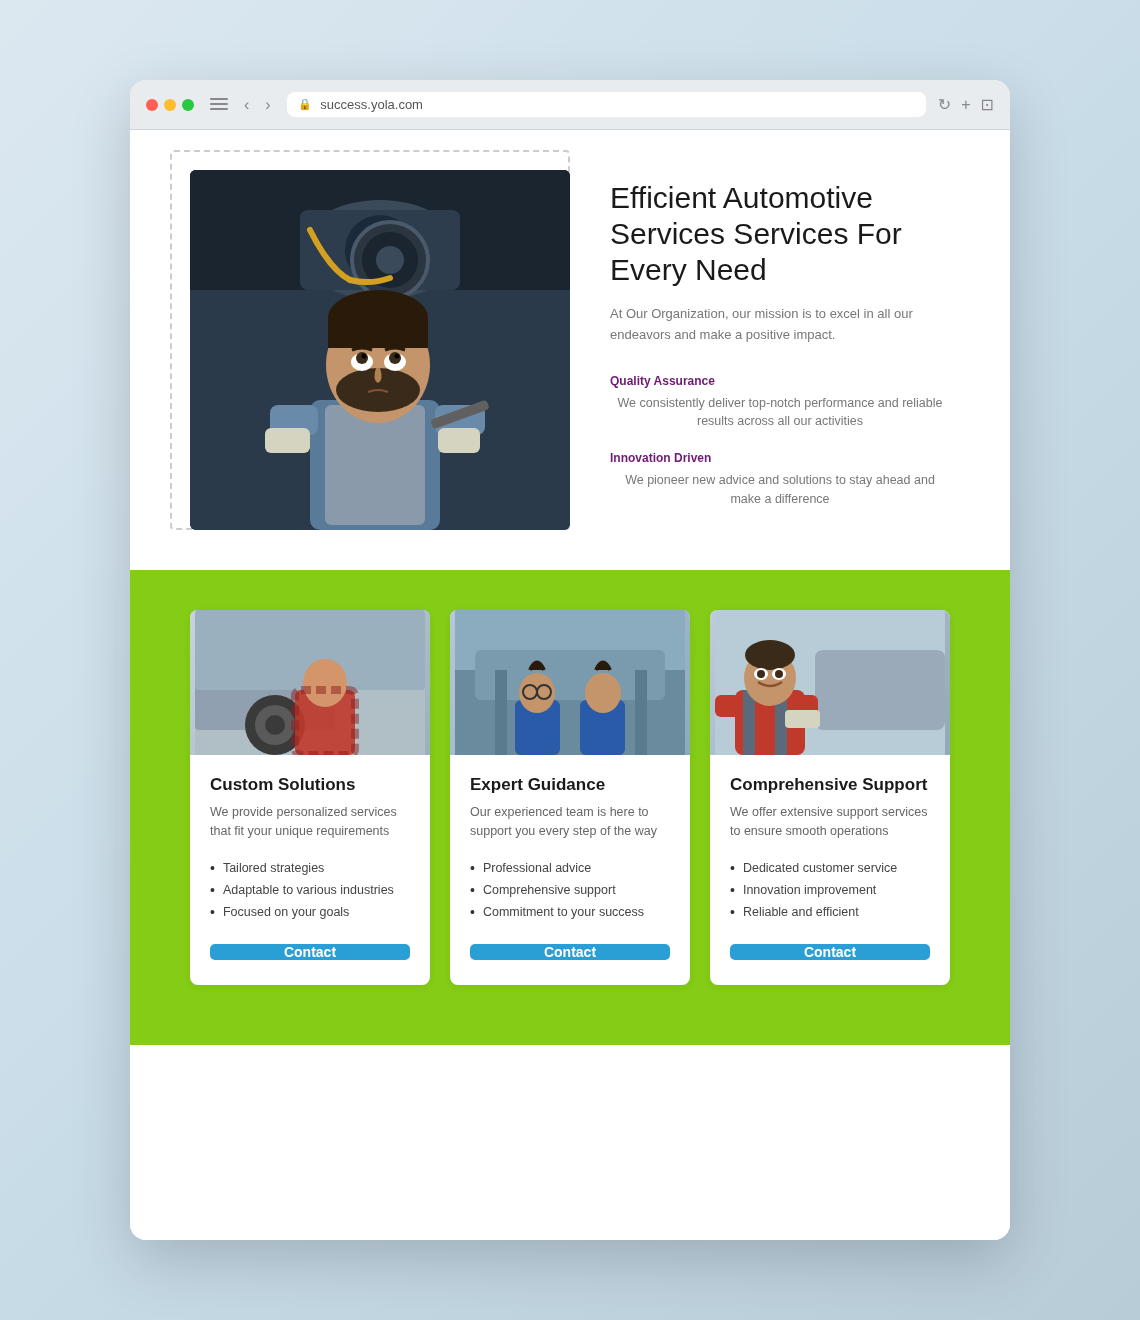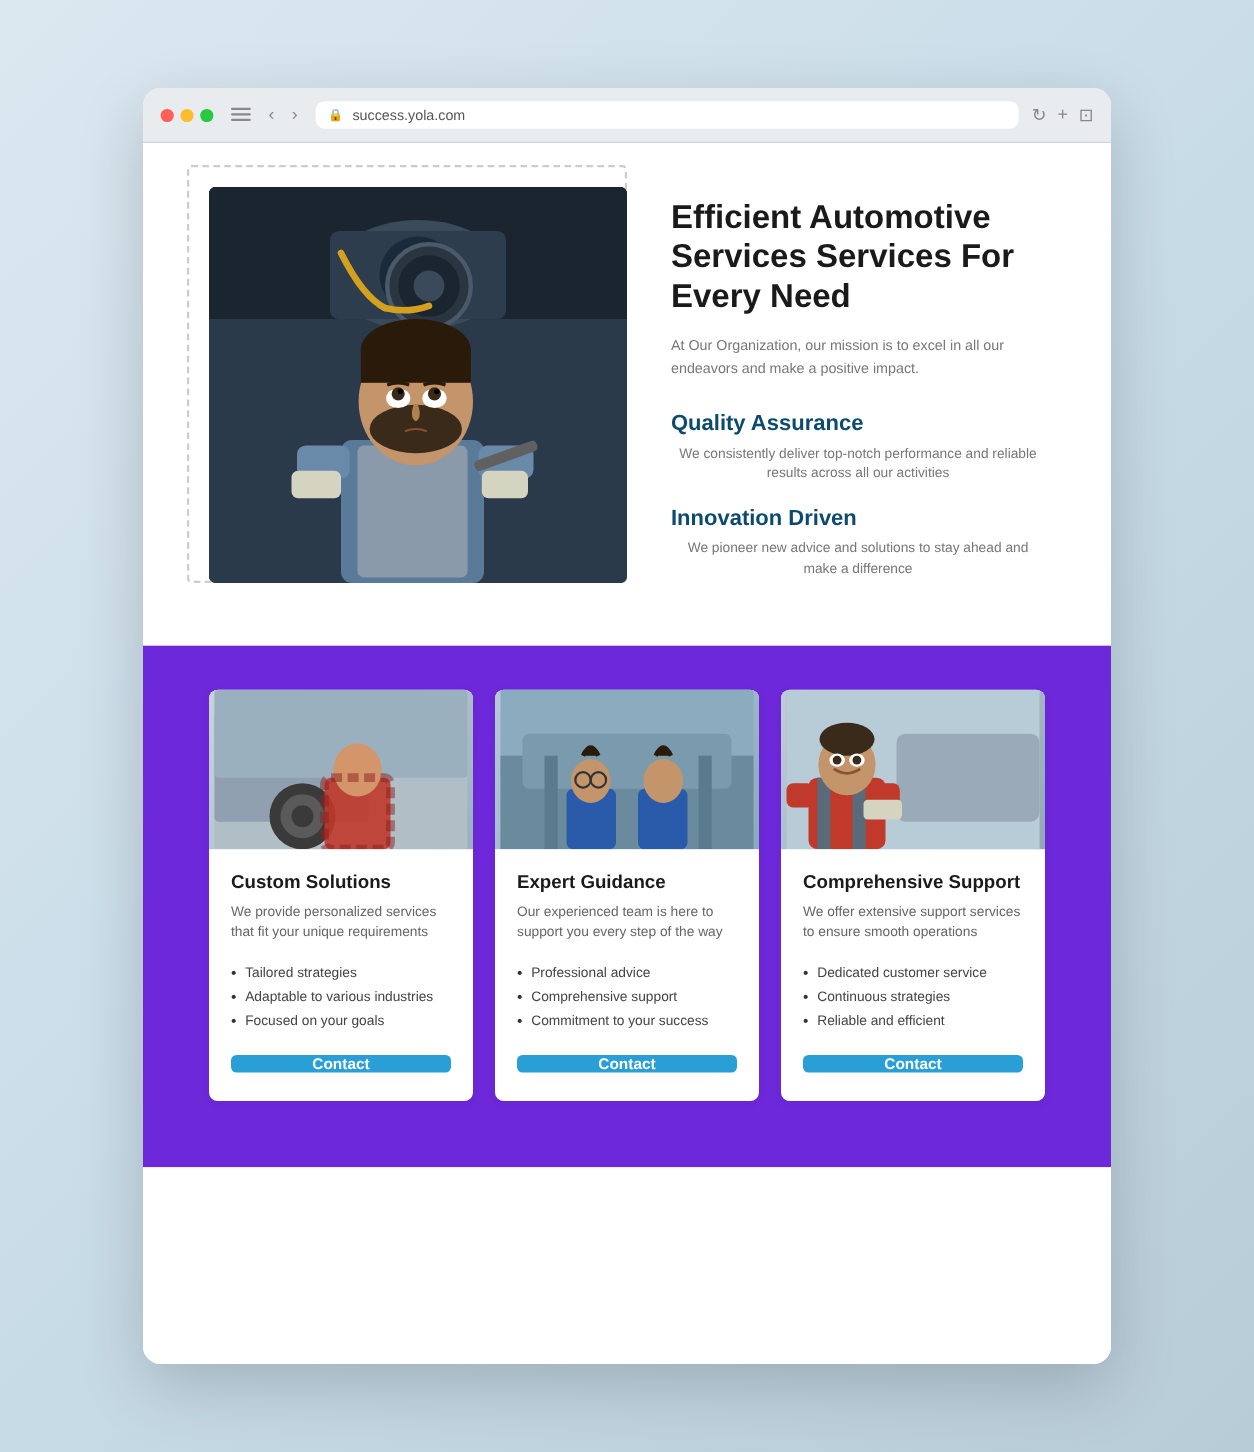--- a/index.html
+++ b/index.html
@@ -166,54 +166,54 @@
       height: 100%;
     }
 
     .hero-text {
       flex: 1;
       padding-top: 10px;
     }
 
     .hero-title {
       font-size: 30px;
-      font-weight: 700;
+      font-weight: 400;
       color: #1a1a1a;
       line-height: 1.2;
       margin-bottom: 16px;
     }
 
     .hero-subtitle {
       font-size: 13px;
       color: #777;
       line-height: 1.6;
       margin-bottom: 28px;
     }
 
     .feature-item {
       margin-bottom: 20px;
     }
 
     .feature-title {
-      font-size: 20px;
+      font-size: 12px;
       font-weight: 700;
-      color: #0c4a6e;
+      color: #701a75;
       margin-bottom: 6px;
     }
 
     .feature-desc {
       font-size: 12.5px;
       color: #777;
       line-height: 1.5;
       text-align: center;
     }
 
     
     .cards-section {
-      background: #6d28d9;
+      background: #84cc16;
       padding: 40px 60px 60px;
     }
 
     .cards-grid {
       display: grid;
       grid-template-columns: repeat(3, 1fr);
       gap: 20px;
     }
 
     .card {
@@ -507,21 +507,21 @@
               <rect x="75" y="85" width="28" height="22" rx="6" fill="#c0392b"></rect>
 
               <rect x="70" y="100" width="35" height="18" rx="4" fill="#d4d4c0"></rect>
             </svg>
           </div>
           <div class="card-body">
             <div class="card-title">Comprehensive Support</div>
             <div class="card-desc">We offer extensive support services to ensure smooth operations</div>
             <ul class="card-list">
               <li>Dedicated customer service</li>
-              <li>Continuous strategies</li>
+              <li>Innovation improvement</li>
               <li>Reliable and efficient</li>
             </ul>
             <button class="contact-btn">Contact</button>
           </div>
         </div>
 
       </div>
     </div>
 
   </div>

